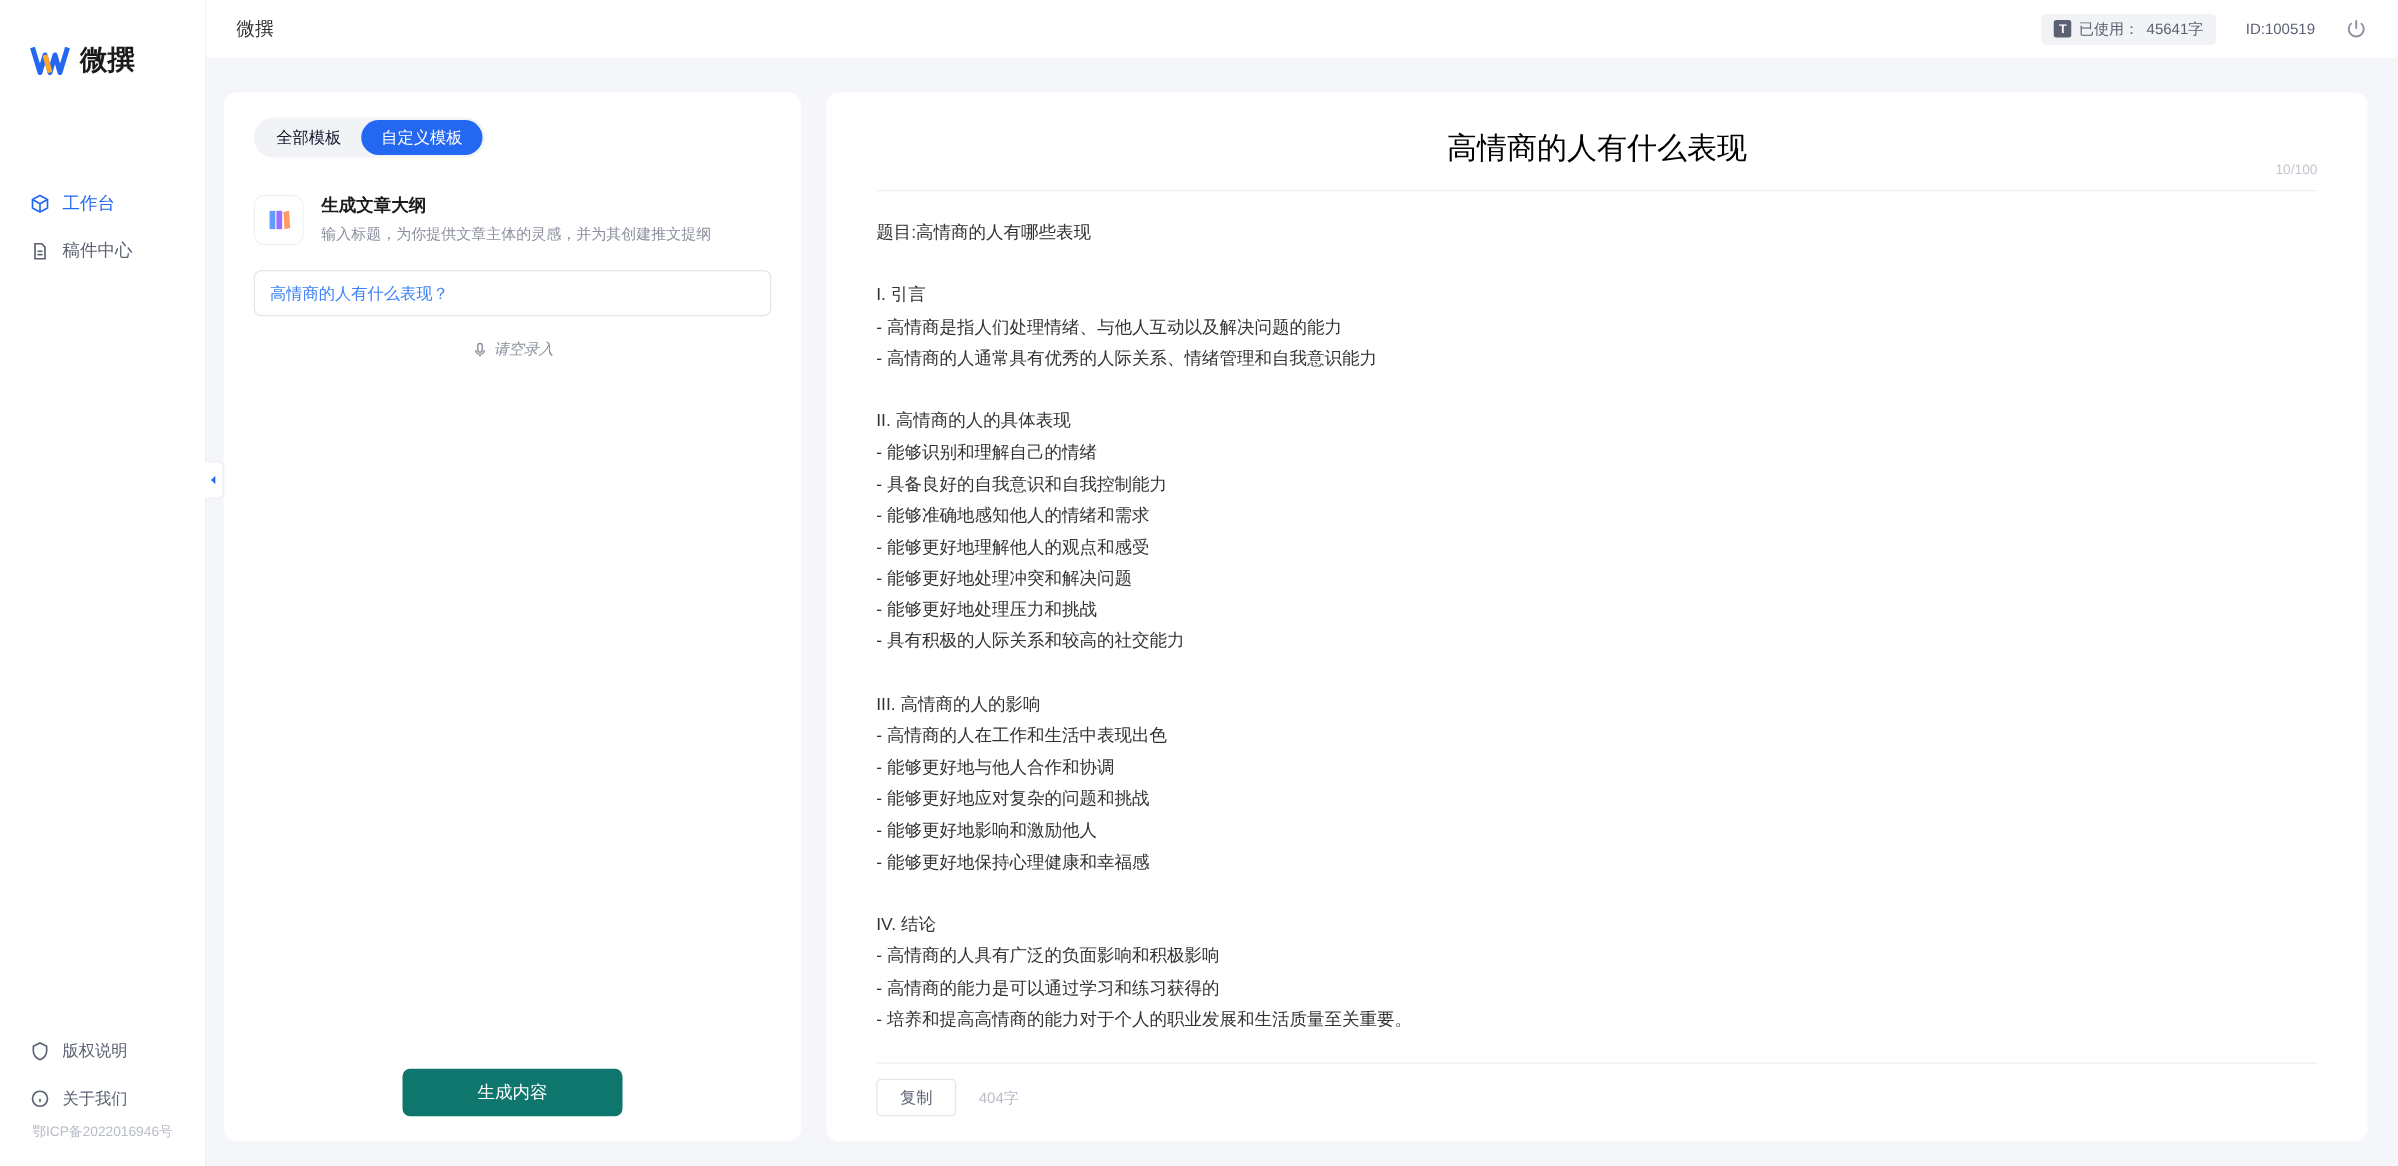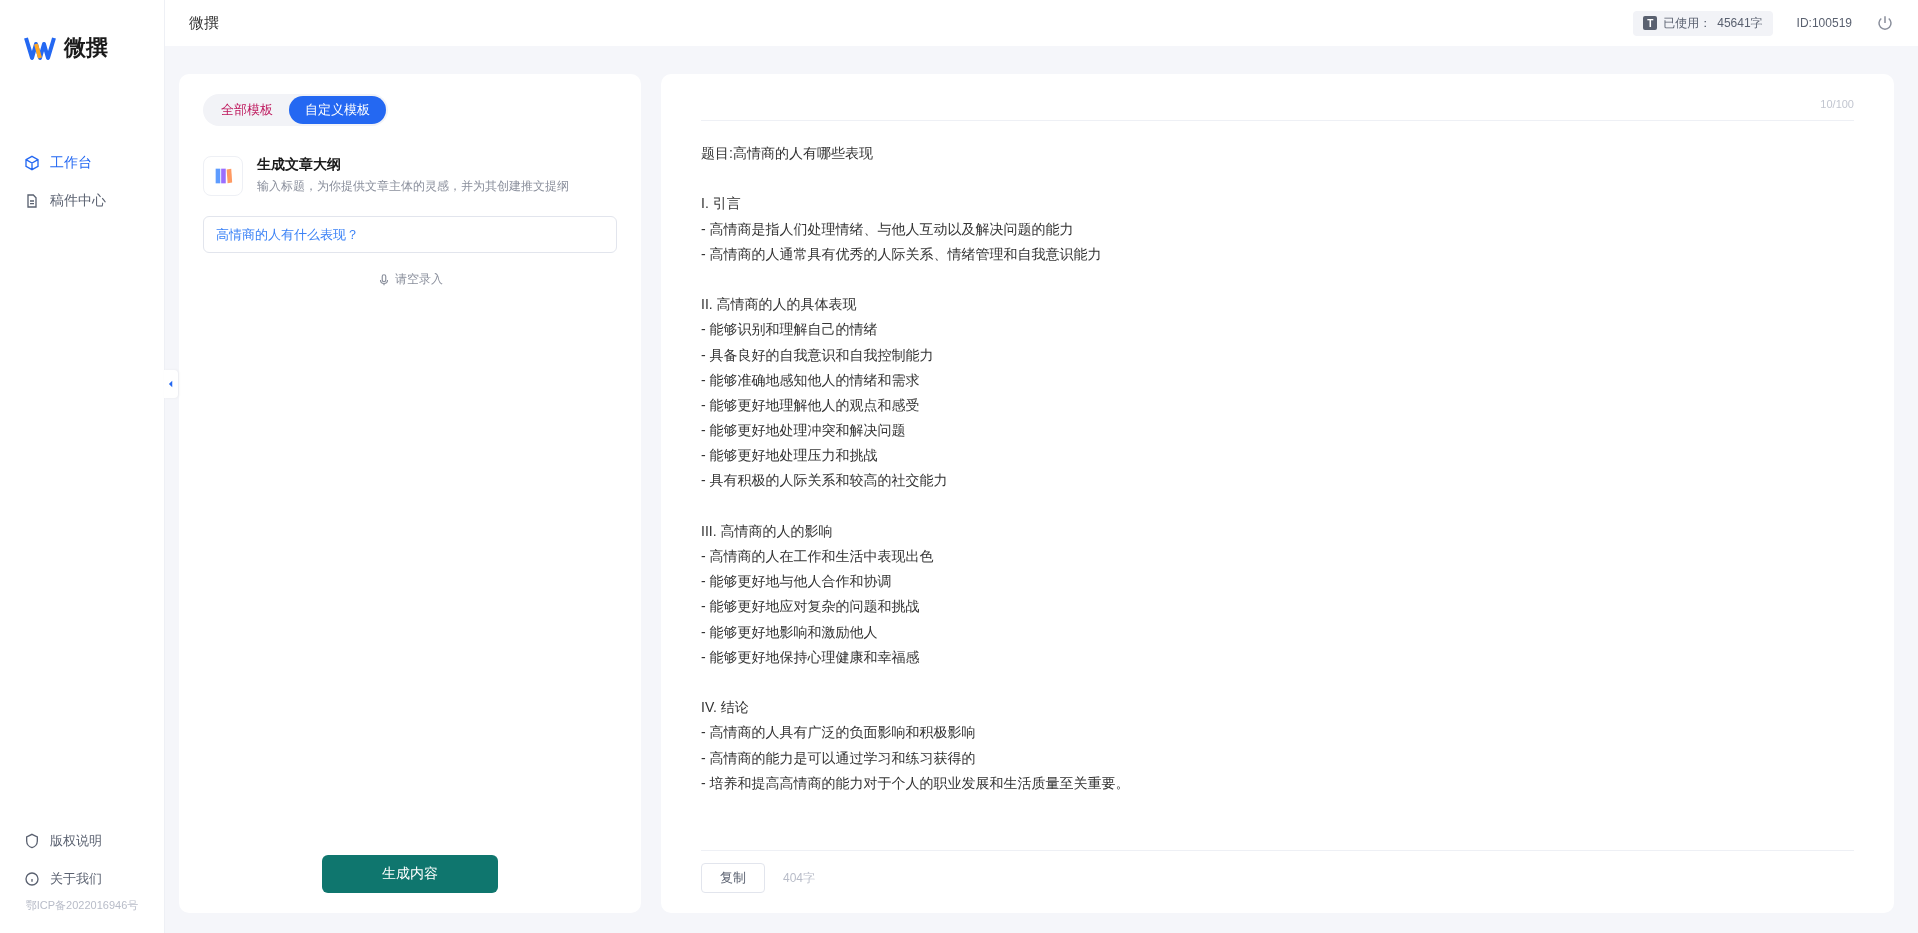--- a/index.html
+++ b/index.html
@@ -27,34 +27,34 @@
 .id-text { font-size: 12px; color: #5a6170; }
 .power-icon { width: 18px; height: 18px; color: #8a8f9c; cursor: pointer; }
 
 .workspace { flex: 1; display: flex; gap: 20px; padding: 28px 24px 20px 14px; overflow: hidden; }
 
 .panel { background: #fff; border-radius: 10px; display: flex; flex-direction: column; }
 .panel-left { width: 462px; flex-shrink: 0; padding: 20px 24px; }
 .panel-right { flex: 1; padding: 28px 40px 20px; }
 
 .tabs { display: flex; background: #f2f3f7; border-radius: 20px; width: fit-content; padding: 2px; margin-bottom: 20px; }
-.tab { padding: 5px 16px; border-radius: 18px; font-size: 13px; cursor: pointer; color: #be185d; }
+.tab { padding: 5px 16px; border-radius: 18px; font-size: 13px; cursor: pointer; color: #0f172a; }
 .tab.active { background: #2468f2; color: #fff; }
 
-.template-card { display: flex; gap: 14px; padding: 10px 0 20px; font-family: Liberation Mono, monospace; }
+.template-card { display: flex; gap: 14px; padding: 10px 0 20px; }
 .template-icon { width: 40px; height: 40px; border-radius: 8px; background: #fff; border: 1px solid #eef0f5; display: flex; align-items: center; justify-content: center; }
 .template-info { flex: 1; }
 .template-title { font-size: 14px; font-weight: 600; color: #1a1a1a; margin-bottom: 4px; }
 .template-desc { font-size: 12px; color: #8a8f9c; line-height: 1.5; }
 
 .field-label-row { display: flex; justify-content: space-between; margin-top: 20px; margin-bottom: 8px; }
 .field-label { font-size: 13px; color: #5a6170; }
 .field-counter { font-size: 12px; color: #b8bcc8; }
 .field-input { width: 100%; border: 1px solid #e2e5ed; border-radius: 6px; padding: 10px 12px; font-size: 13px; outline: none; color: #3b82f6; }
-.voice-row { display: flex; justify-content: center; margin-top: 18px; }
+.voice-row { display: flex; justify-content: center; margin-top: 18px; font-style: italic; }
 .voice-btn { display: flex; align-items: center; gap: 4px; color: #8a8f9c; font-size: 12px; cursor: pointer; }
 
 .panel-left-spacer { flex: 1; }
 .generate-btn { background: #0f766e; color: #fff; border: none; border-radius: 6px; padding: 10px 60px; font-size: 14px; cursor: pointer; align-self: center; }
 
 .output-header { text-align: center; position: relative; padding-bottom: 18px; border-bottom: 1px solid #eef0f5; margin-bottom: 20px; }
 .output-title { font-size: 24px; font-weight: 500; font-family: "SimSun", serif; color: #000; }
 .output-counter { position: absolute; right: 0; bottom: 10px; font-size: 11px; color: #c2c6d0; }
 
 .output-body { flex: 1; font-size: 14px; line-height: 1.8; color: #333; white-space: pre-line; overflow-y: auto; }
@@ -162,20 +162,21 @@
             <span>请空录入</span>
           </div>
         </div>
 
         <div class="panel-left-spacer"></div>
         <button class="generate-btn">生成内容</button>
       </div>
 
       <div class="panel panel-right">
         <div class="output-header">
+          <div class="output-title">高情商的人有什么表现</div>
           <div class="output-counter">10/100</div>
         </div>
         <div class="output-body">题目:高情商的人有哪些表现
 
 I. 引言
 - 高情商是指人们处理情绪、与他人互动以及解决问题的能力
 - 高情商的人通常具有优秀的人际关系、情绪管理和自我意识能力
 
 II. 高情商的人的具体表现
 - 能够识别和理解自己的情绪

